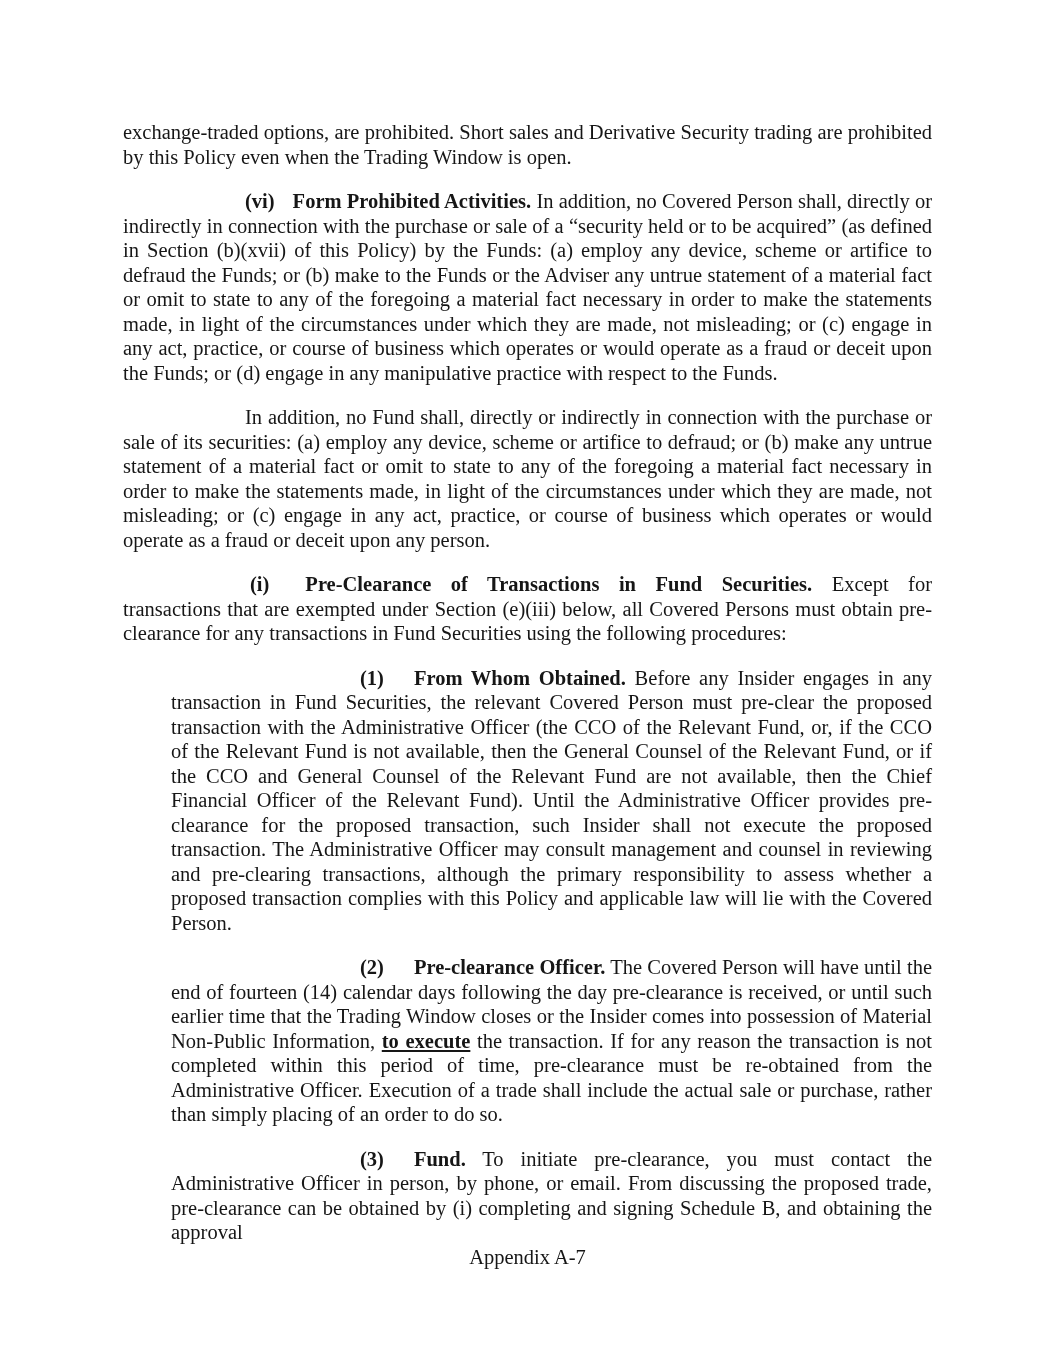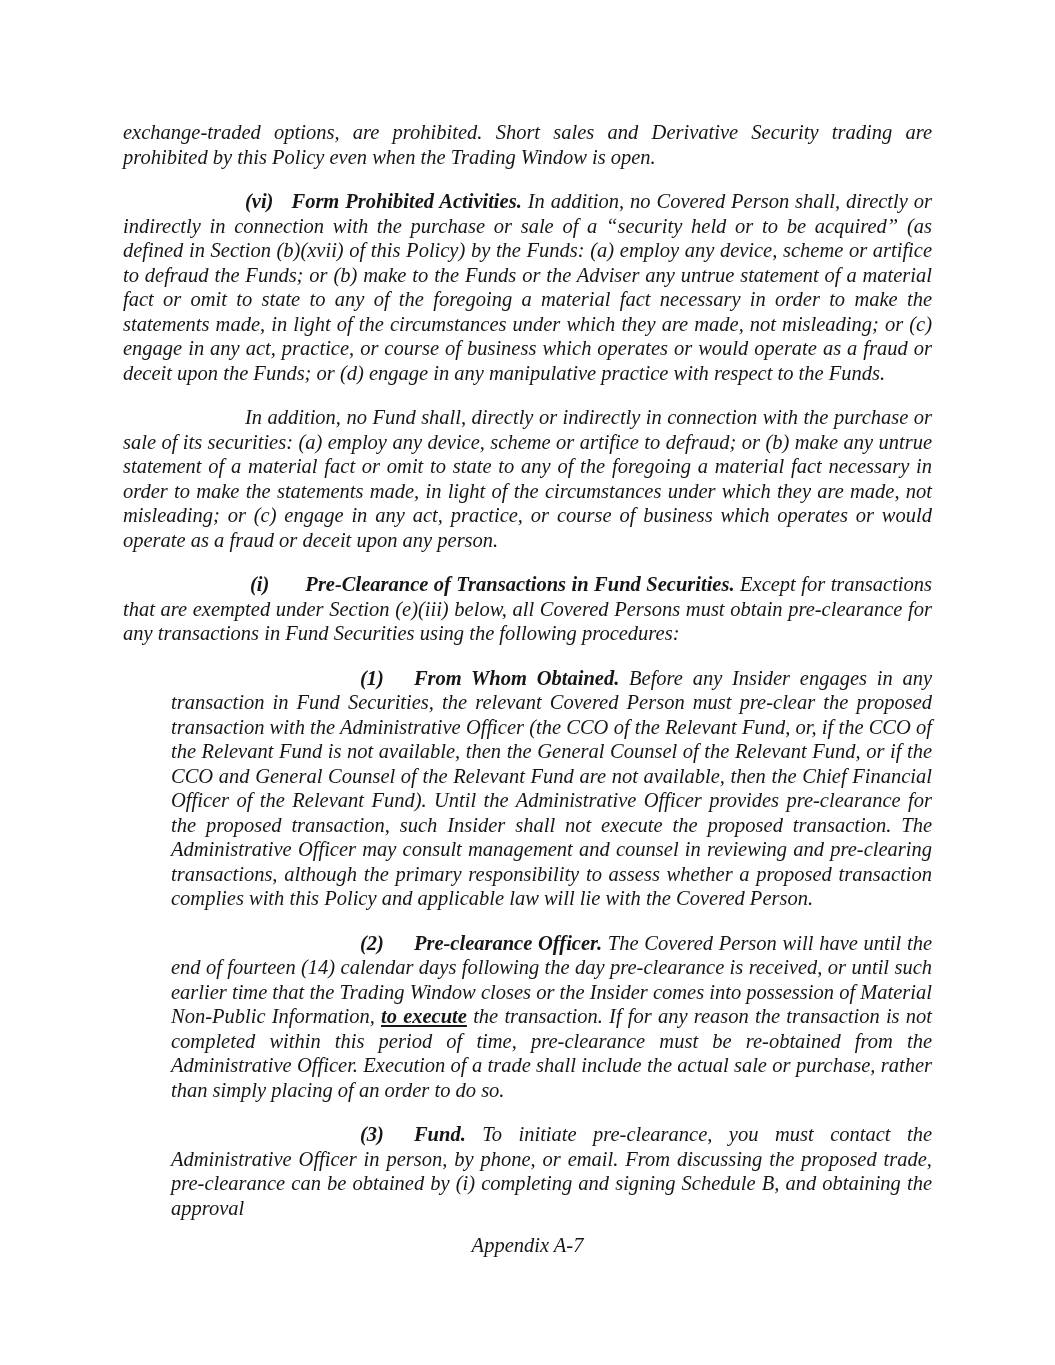--- a/index.html
+++ b/index.html
@@ -6,21 +6,20 @@
     margin: 0;
     padding: 0;
     background: #ffffff;
   }
   .page {
     position: relative;
     width: 1055px;
     height: 1365px;
     background: #ffffff;
     overflow: hidden;
-    font-style: italic;
   }
   .content {
     position: absolute;
     left: 123px;
     top: 120px;
     width: 809px;
     font-family: "Liberation Serif", "DejaVu Serif", serif;
     font-size: 20.5px;
     line-height: 24.5px;
     color: #161616;
@@ -45,21 +44,21 @@
   }
   
   .tab { display: inline-block; height: 1px; }
   .tab-e  { width: 38px; }
   .tab-vi { width: 18px; }
   .tab-i  { width: 36px; }
   .tab-n  { width: 30px; }
   .last-para { margin-bottom: 0; }
   .footer {
     text-align: center;
-    margin: 13px;
+    margin: 0;
   }
 </style>
 </head>
 <body>
 
 <div class="page">
   <div class="content">
 
     <p><span>exchange-traded options, are prohibited. Short sales and Derivative Security trading are prohibited by this Policy even when the Trading Window is open.</span></p>
 

